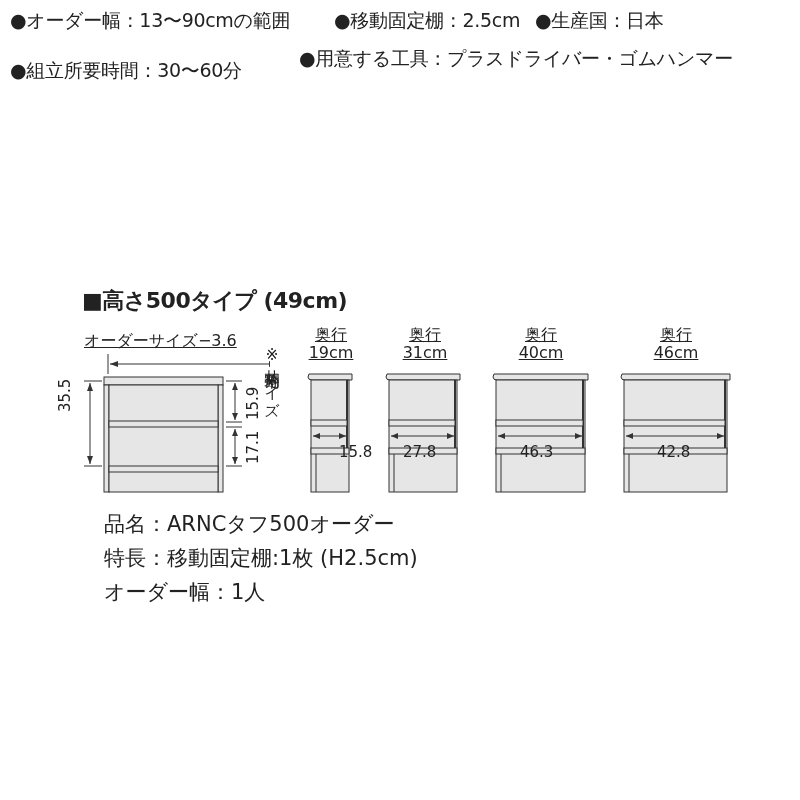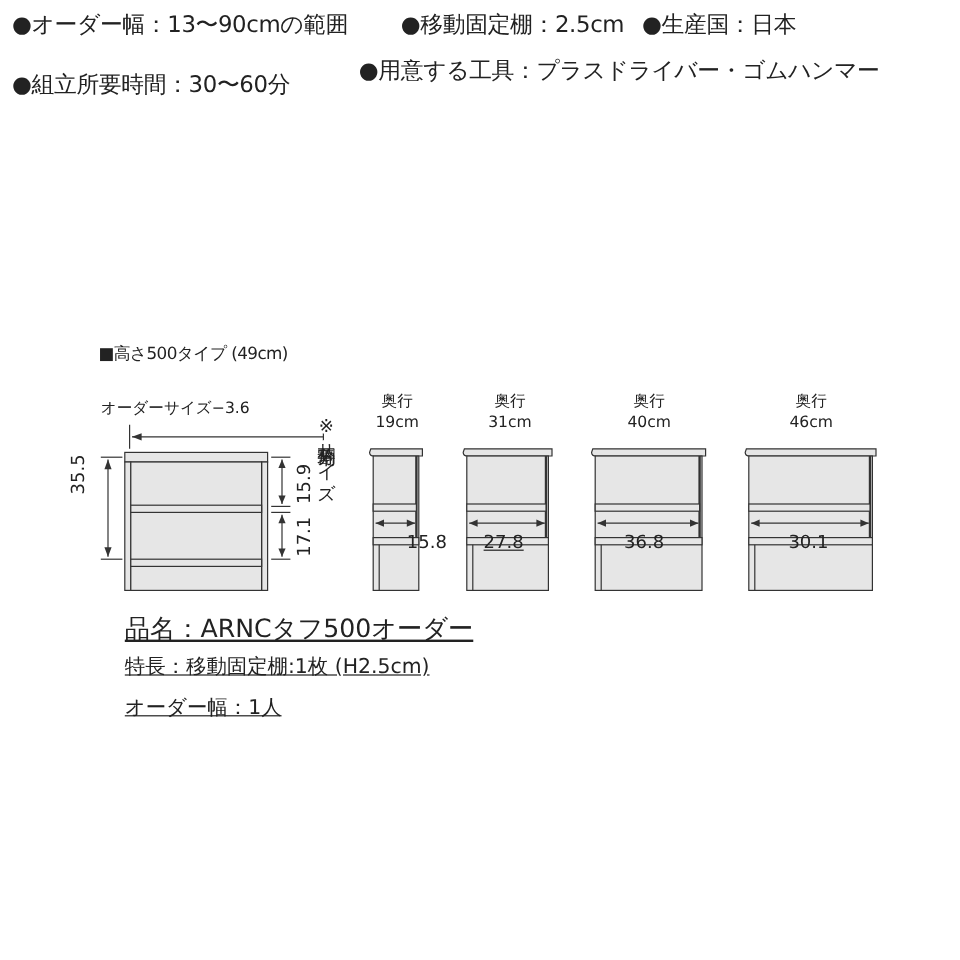--- a/index.html
+++ b/index.html
@@ -1,24 +1,24 @@
 <!DOCTYPE html>
 <html><head>
 <meta charset="utf-8">
 <style>
   html, body { margin:0; padding:0; background:#ffffff; }
   body { width:800px; height:800px; position:relative; overflow:hidden;
          font-family:"DejaVu Sans", "Liberation Sans", sans-serif; color:#222; }
   .abs { position:absolute; }
   .spec { font-size:19px; white-space:nowrap; letter-spacing:-0.3px; }
-  .title { font-size:14px; font-weight:normal; white-space:nowrap; letter-spacing:-0.5px; }
-  .lbl { font-size:13px; white-space:nowrap; text-align:center; line-height:18px; }
+  .title { font-size:22px; font-weight:bold; white-space:nowrap; letter-spacing:-0.5px; }
+  .lbl { font-size:16px; white-space:nowrap; text-align:center; line-height:18px;text-decoration:underline; }
   .meas { font-size:15px; white-space:nowrap; }
   .name { font-size:21px; white-space:nowrap; }
-  .feat { font-size:17px; white-space:nowrap;text-decoration:underline; }
+  .feat { font-size:21px; white-space:nowrap; }
   .vert { writing-mode: vertical-rl; font-size:15px; line-height:16px; letter-spacing:-1px; }
 </style>
 </head>
 <body>
 
 <div class="abs spec" style="left:10px; top:8px;">●オーダー幅：13〜90cmの範囲</div>
 <div class="abs spec" style="left:334px; top:8px;">●移動固定棚：2.5cm</div>
 <div class="abs spec" style="left:535px; top:8px;">●生産国：日本</div>
 <div class="abs spec" style="left:10px; top:46px;margin-top:12px;">●組立所要時間：30〜60分</div>
 <div class="abs spec" style="left:299px; top:46px;">●用意する工具：プラスドライバー・ゴムハンマー</div>
@@ -127,19 +127,19 @@
     <rect x="324" y="48" width="101" height="6" fill="#e6e6e6" stroke="#333" stroke-width="1"></rect>
     <rect x="324" y="76" width="103" height="6" fill="#e6e6e6" stroke="#333" stroke-width="1"></rect>
     <line x1="329" y1="82" x2="329" y2="120" stroke="#333" stroke-width="1"></line>
     <line x1="326" y1="64" x2="424" y2="64" stroke="#333" stroke-width="1"></line>
     <polygon points="326,64 333,61 333,67" fill="#333"></polygon>
     <polygon points="424,64 417,61 417,67" fill="#333"></polygon>
   </g>
 </svg>
 
 <div class="abs meas" style="left:310px; top:443px;margin-left:29px;">15.8</div>
-<div class="abs meas" style="left:403px; top:443px;text-decoration:underline;">27.8</div>
-<div class="abs meas" style="left:520px; top:443px;">36.8</div>
-<div class="abs meas" style="left:657px; top:443px;">30.1</div>
+<div class="abs meas" style="left:403px; top:443px;">27.8</div>
+<div class="abs meas" style="left:520px; top:443px;">46.3</div>
+<div class="abs meas" style="left:657px; top:443px;">42.8</div>
 
-<div class="abs name" style="left:104px; top:510px;text-decoration:underline;">品名：ARNCタフ500オーダー</div>
+<div class="abs name" style="left:104px; top:510px;">品名：ARNCタフ500オーダー</div>
 <div class="abs feat" style="left:104px; top:544px;">特長：移動固定棚:1枚 (H2.5cm)</div>
 <div class="abs feat" style="left:104px; top:578px;">オーダー幅：1人</div>
 
 </body></html>

